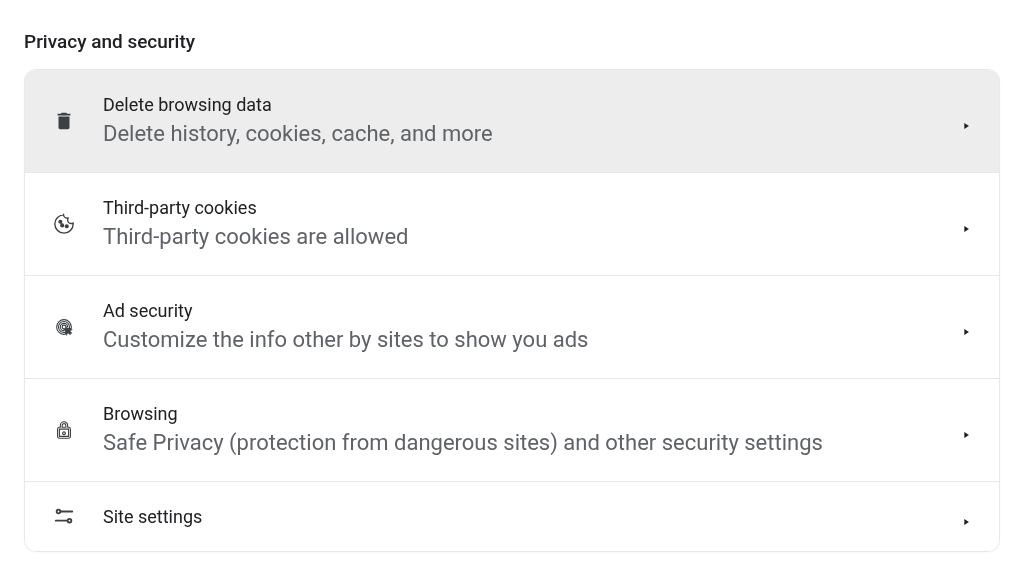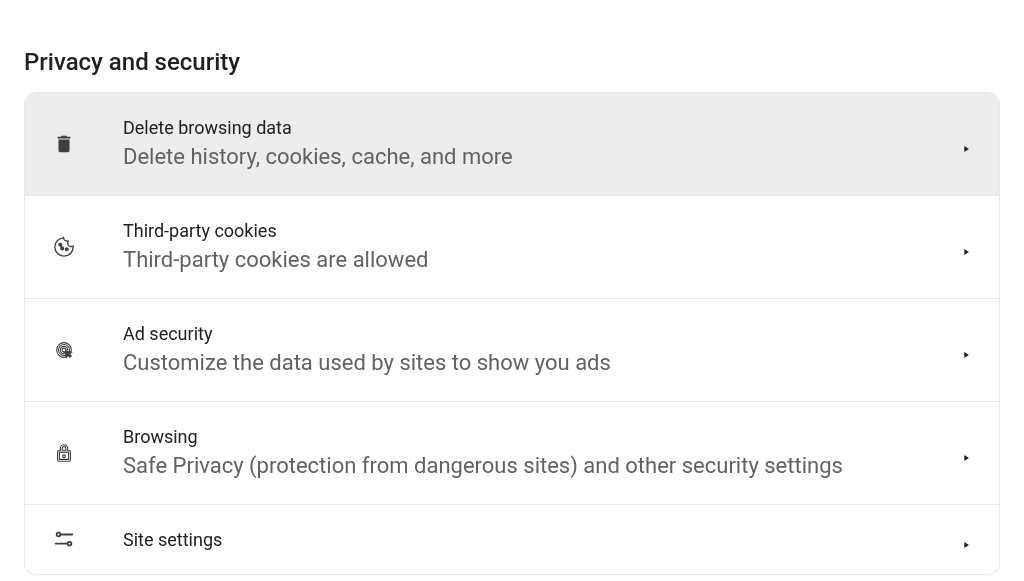--- a/index.html
+++ b/index.html
@@ -8,40 +8,39 @@
       padding: 0;
     }
     body {
       font-family: -apple-system, BlinkMacSystemFont, "Segoe UI", Roboto, Arial, sans-serif;
       background: #ffffff;
       width: 1024px;
       padding: 24px;
       color: #202124;
     }
     .section-title {
-      font-size: 24px;
+      font-size: 19px;
       font-weight: 500;
       color: #202124;
       margin-bottom: 16px;
-      margin-top: 24px;
+      margin-top: 6px;
     }
     .settings-list {
       border: 1px solid #e8e8e8;
       border-radius: 12px;
       overflow: hidden;
       box-shadow: 0 1px 2px rgba(0,0,0,0.03);
     }
     .settings-item {
       display: flex;
       align-items: center;
       padding: 22px 28px;
       border-bottom: 1px solid #e8e8e8;
       cursor: pointer;
       background: #ffffff;
-      gap: 20px;
     }
     .settings-item:last-child {
       border-bottom: none;
       align-items: center;
     }
     .settings-item.hovered {
       background: #ededed;
     }
     .item-icon {
       width: 22px;
@@ -132,21 +131,21 @@
 
   <div class="settings-item">
     <span class="item-icon">
       <svg viewBox="0 0 24 24">
           <path d="M12 4c4.42 0 8 3.58 8 8 0 .7-.1 1.37-.27 2.01l-1.97-.64c.16-.44.24-.9.24-1.37 0-3.31-2.69-6-6-6s-6 2.69-6 6 2.69 6 6 6c.47 0 .93-.08 1.37-.24l.64 1.97c-.64.17-1.31.27-2.01.27-4.42 0-8-3.58-8-8s3.58-8 8-8zm0 4c2.21 0 4 1.79 4 4h-2c0-1.1-.9-2-2-2s-2 .9-2 2 .9 2 2 2v2c-2.21 0-4-1.79-4-4s1.79-4 4-4zm2 5l6 2-2.5 1L20 18.5 18.5 20 16 17.5 15 20l-2-6z" fill="none" stroke="currentColor" stroke-width="1.2"></path>
           <path d="M14 13l6 2-2.5 1L20 18.5 18.5 20 16 17.5 15 20l-2-6z"></path>
         </svg>
     </span>
     <div class="item-text">
       <div class="item-title">Ad security</div>
-      <div class="item-desc">Customize the data used by sites to show you ads</div>
+      <div class="item-desc">Customize the info other by sites to show you ads</div>
     </div>
     <span class="item-chevron">
       <svg viewBox="0 0 24 24">
           <path d="M8 5l11 7-11 7z"></path>
         </svg>
     </span>
   </div>
 
   <div class="settings-item">
     <span class="item-icon">

